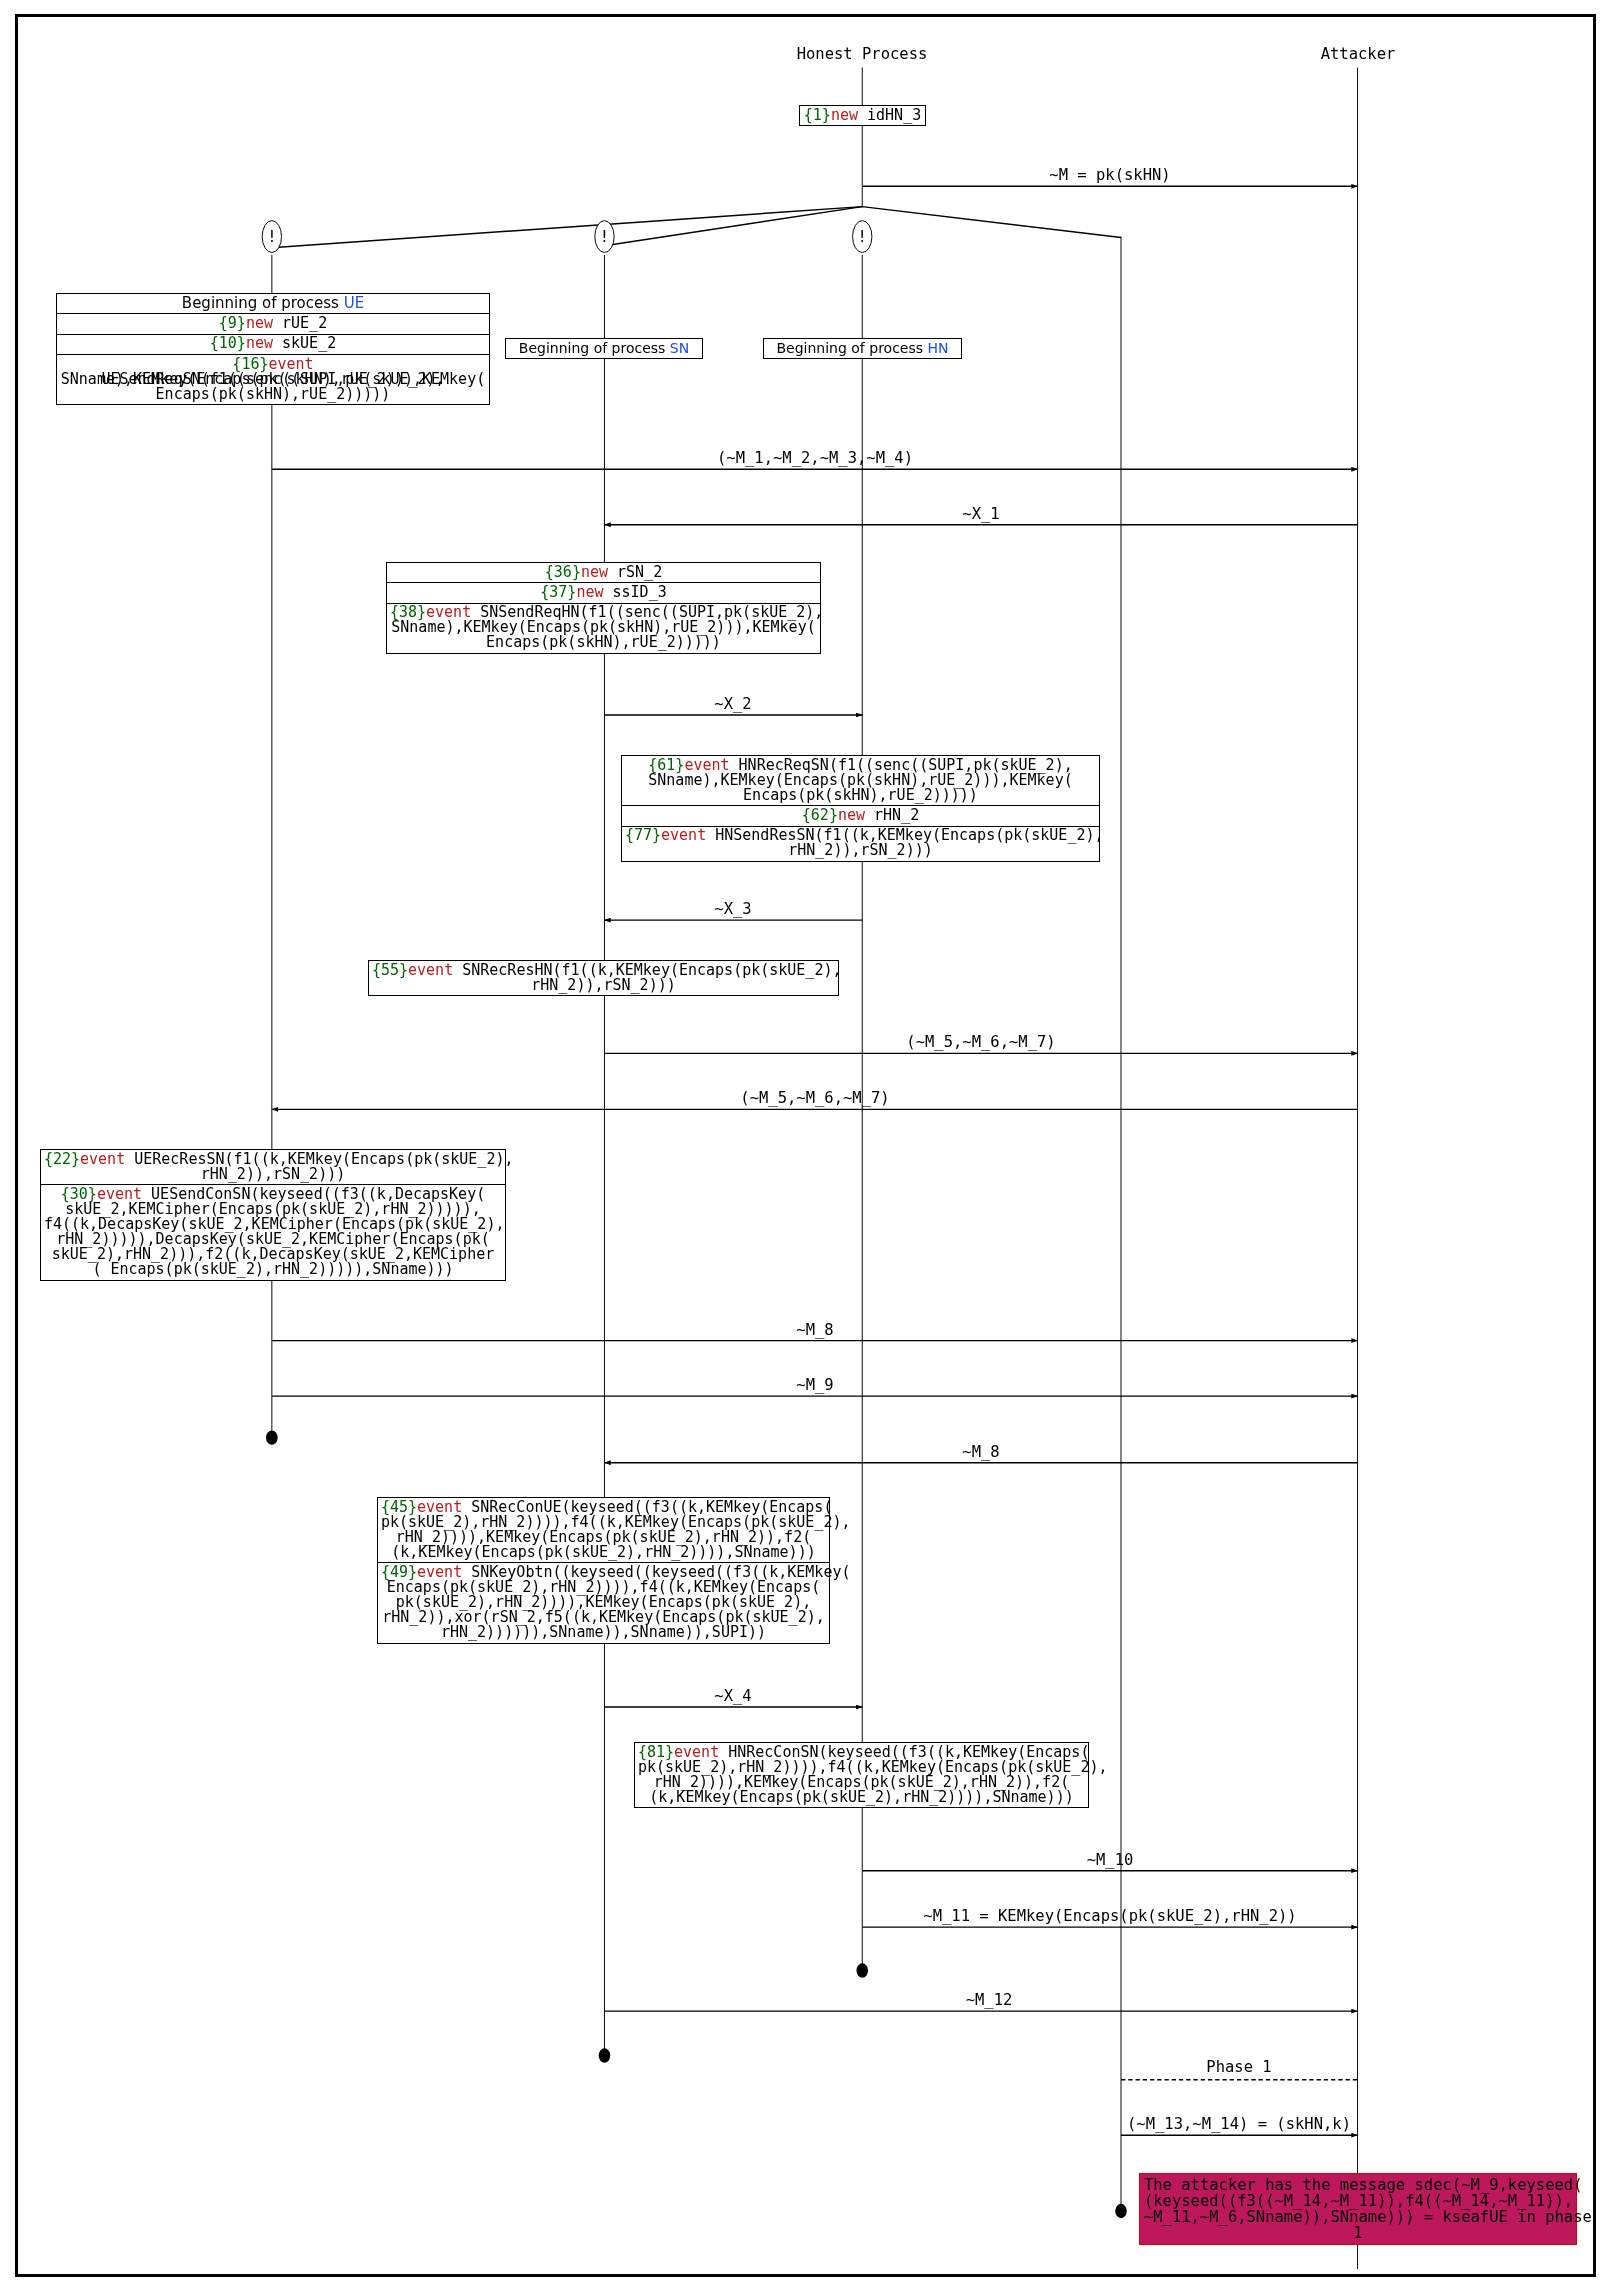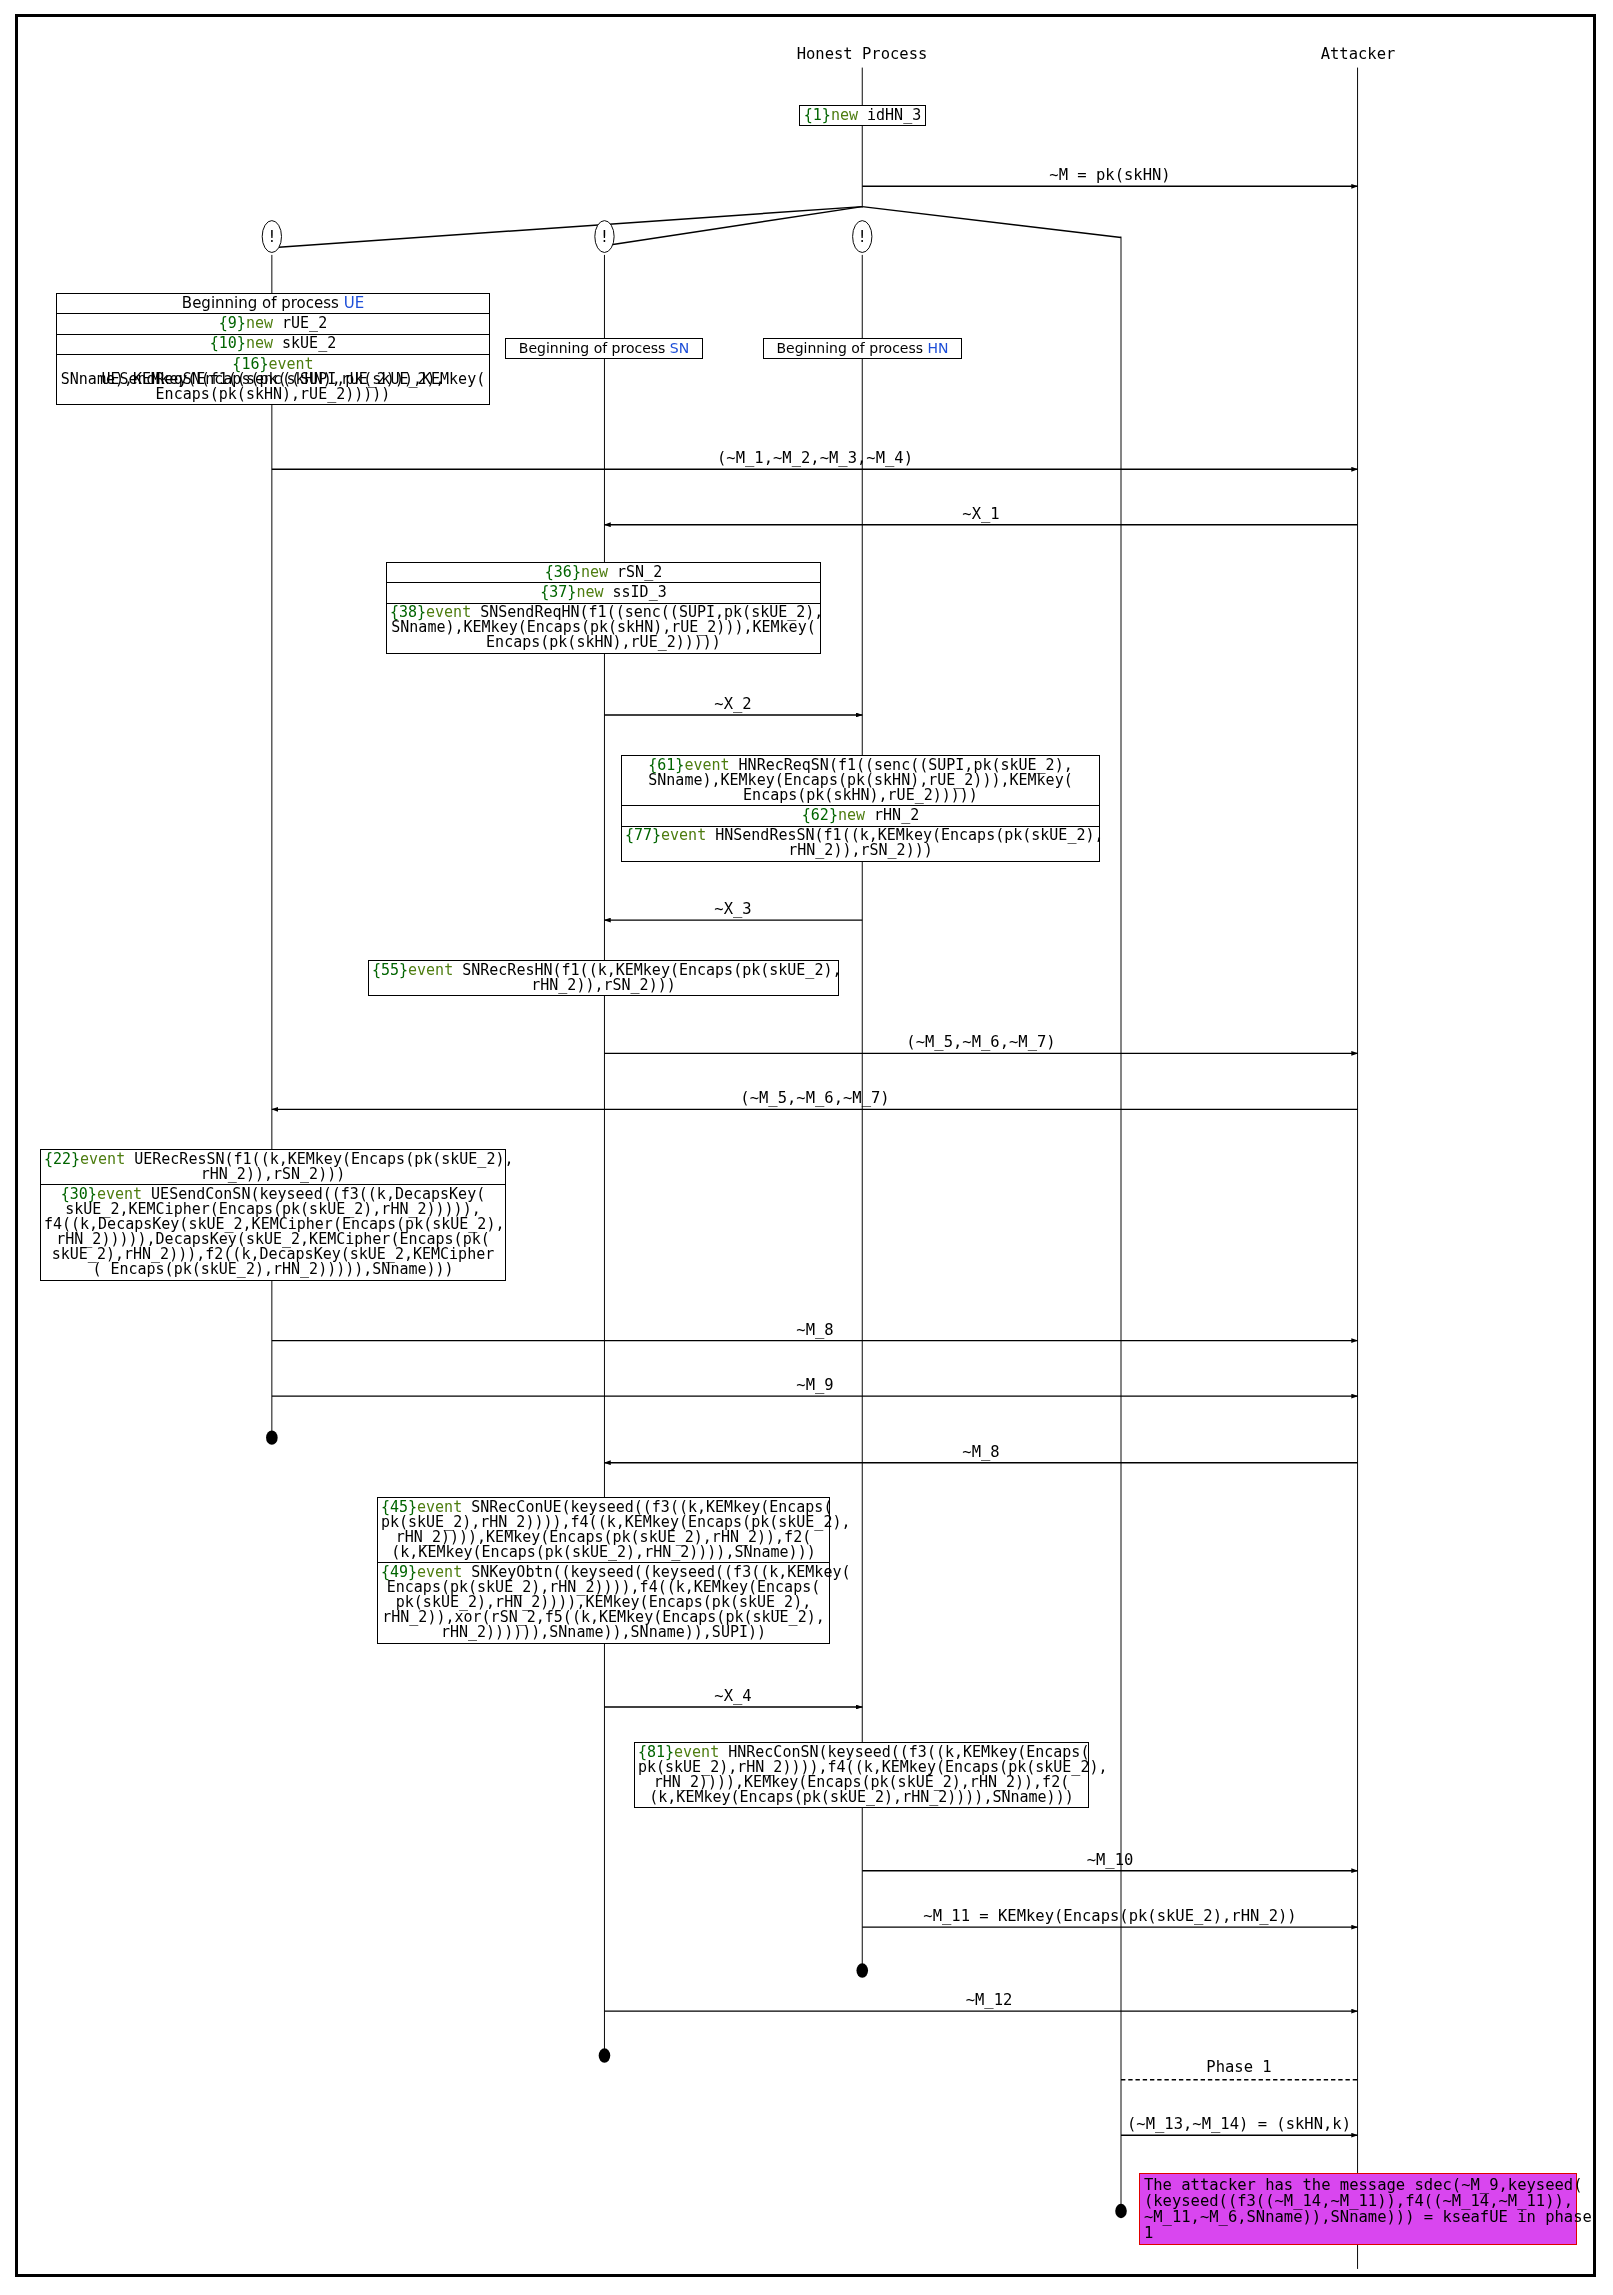--- a/index.html
+++ b/index.html
@@ -5,24 +5,24 @@
   html, body { margin: 0; padding: 0; background: #ffffff; }
   body { width: 1613px; height: 2295px; position: relative; overflow: hidden; }
   #diagram { position: absolute; left: 0; top: 0; width: 1613px; height: 2295px; }
   .frame { position: absolute; left: 15px; top: 14px; width: 1581px; height: 2263px; border: 3.9px solid #000; box-sizing: border-box; }
   .hdr { position: absolute; font-family: "DejaVu Sans Mono", "Liberation Mono", monospace; font-size: 15.5px; color: #000; transform: translateX(-50%); white-space: nowrap; }
   .box { position: absolute; background: #fff; border: 1.4px solid #000; box-sizing: border-box; font-family: "DejaVu Sans Mono", "Liberation Mono", monospace; font-size: 15px; line-height: 15px; color: #000; text-align: center; }
   .box .row { border-bottom: 1.4px solid #000; padding: 1.9px 2.9px 2.4px 2.9px; white-space: pre; }
   .box .row:last-child { border-bottom: none; }
   .box.sansbox { font-family: "DejaVu Sans", "Liberation Sans", sans-serif; font-size: 14px; }
   .num { color: #006400; }
-  .kw { color: #4d7c0f; }
+  .kw { color: #b91c1c; }
   .green { color: #1d4ed8; }
   .msg { position: absolute; font-family: "DejaVu Sans Mono", "Liberation Mono", monospace; font-size: 15.5px; color: #000; transform: translateX(-50%); white-space: pre; }
-  .alert { position: absolute; border: 1.4px solid #e00000; background: #d946ef; box-sizing: border-box; font-family: "DejaVu Sans Mono", "Liberation Mono", monospace; font-size: 15.5px; line-height: 16px; padding: 2.9px 3.9px; white-space: pre; color: #000; }
+  .alert { position: absolute; border: 1.4px solid #e00000; background: #be185d; box-sizing: border-box; font-family: "DejaVu Sans Mono", "Liberation Mono", monospace; font-size: 15.5px; line-height: 16px; text-align: center; padding: 2.9px 3.9px; white-space: pre; color: #000; }
 </style>
 </head>
 <body>
 
 <div id="diagram">
   <div class="frame"></div>
 
   <svg id="lines" width="1613" height="2295" style="position:absolute;left:0;top:0;" viewBox="0 0 3341 4754">
     <defs>
       <marker id="arrowhead" markerWidth="14" markerHeight="10" refX="13" refY="5" orient="auto" markerUnits="userSpaceOnUse">

